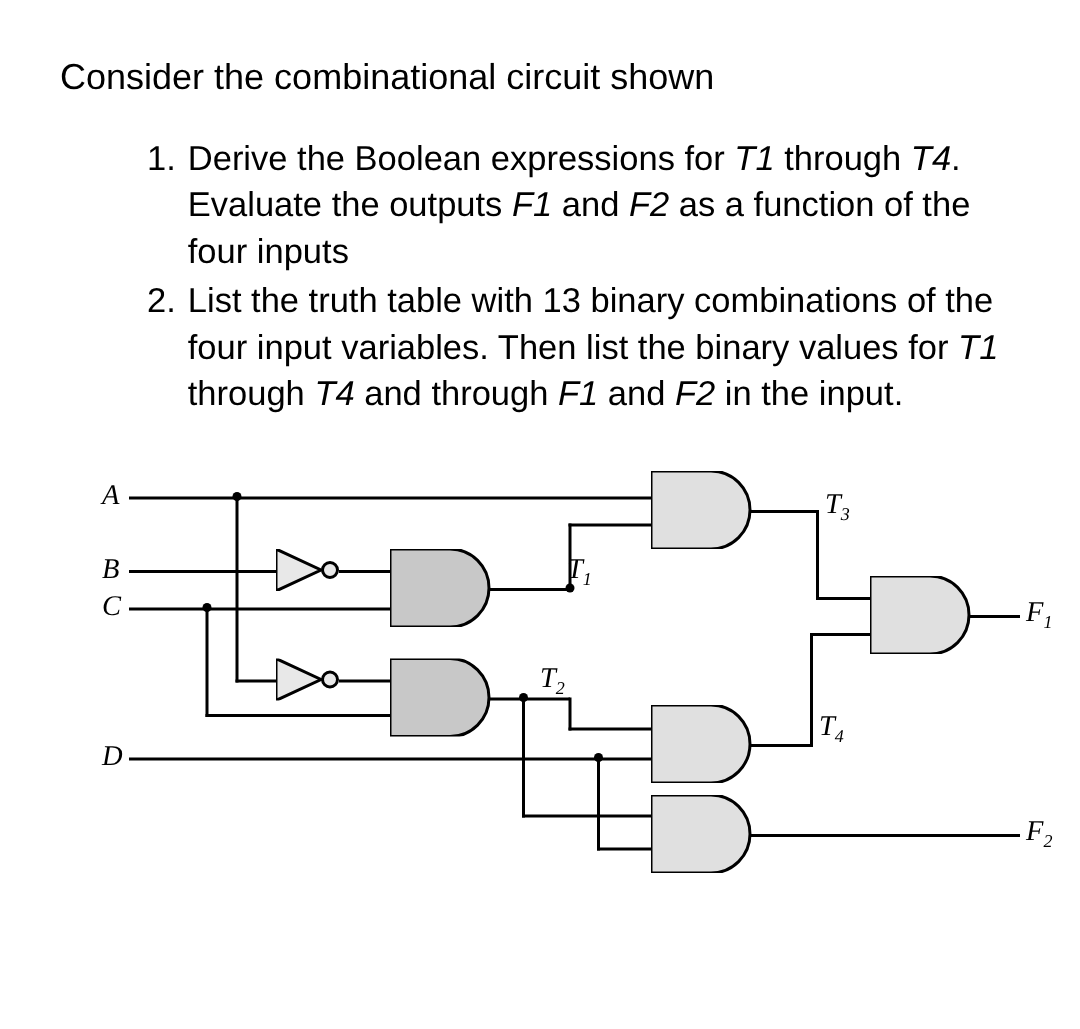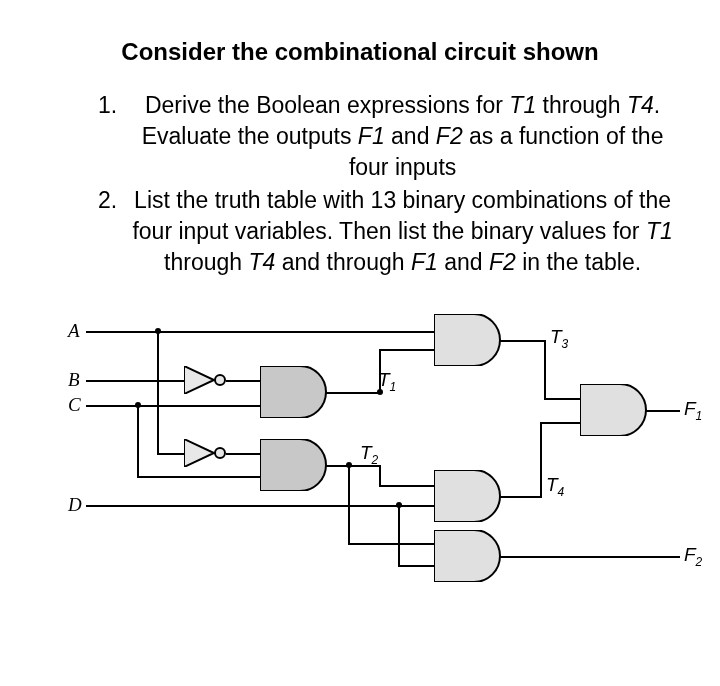--- a/index.html
+++ b/index.html
@@ -9,42 +9,40 @@
     }
     body {
       font-family: Arial, Helvetica, sans-serif;
       background: #ffffff;
       padding: 38px 40px;
       width: 720px;
       color: #000;
     }
     .title {
       font-size: 24px;
-      font-weight: bold;
+      font-weight: normal;
       margin-bottom: 24px;
       margin-left: 0;
-      text-align: center;
     }
     .list-block {
       margin-left: 58px;
       margin-bottom: 36px;
     }
     .list-item {
       display: flex;
       margin-bottom: 2px;
     }
     .list-num {
       font-size: 23px;
       margin-right: 8px;
       line-height: 1.35;
     }
     .list-text {
       font-size: 23px;
       line-height: 1.35;
-      text-align: center;
     }
     .italic {
       font-style: italic;
     }
     .diagram-container {
       position: relative;
       width: 640px;
       height: 300px;
       margin-left: 10px;
     }
@@ -77,39 +75,39 @@
       position: absolute;
       width: 6px;
       height: 6px;
       background: #000;
       border-radius: 50%;
     }
     .out-label {
       position: absolute;
       font-size: 19px;
       font-style: italic;
-      font-family: Liberation Sans, sans-serif;
+      font-family: Liberation Serif, serif;
     }
   </style>
 </head>
 <body>
 
 <div class="title">Consider the combinational circuit shown</div>
 
 <div class="list-block">
   <div class="list-item">
     <div class="list-num">1.</div>
     <div class="list-text">
       <span>Derive the Boolean expressions for </span><span class="italic">T1</span><span> through </span><span class="italic">T4</span><span>. Evaluate the outputs </span><span class="italic">F1</span><span> and </span><span class="italic">F2</span><span> as a function of the four inputs</span>
     </div>
   </div>
   <div class="list-item">
     <div class="list-num">2.</div>
     <div class="list-text">
-      <span>List the truth table with 13 binary combinations of the four input variables. Then list the binary values for </span><span class="italic">T1</span><span> through </span><span class="italic">T4</span><span> and through </span><span class="italic">F1</span><span> and </span><span class="italic">F2</span><span> in the table.</span>
+      <span>List the truth table with 13 binary combinations of the four input variables. Then list the binary values for </span><span class="italic">T1</span><span> through </span><span class="italic">T4</span><span> and through </span><span class="italic">F1</span><span> and </span><span class="italic">F2</span><span> in the input.</span>
     </div>
   </div>
 </div>
 
 <div class="diagram-container">
 
   <div class="input-label" style="left:18px; top:6px;">A</div>
   <div class="input-label" style="left:18px; top:55px;">B</div>
   <div class="input-label" style="left:18px; top:80px;">C</div>
   <div class="input-label" style="left:18px; top:180px;">D</div>

